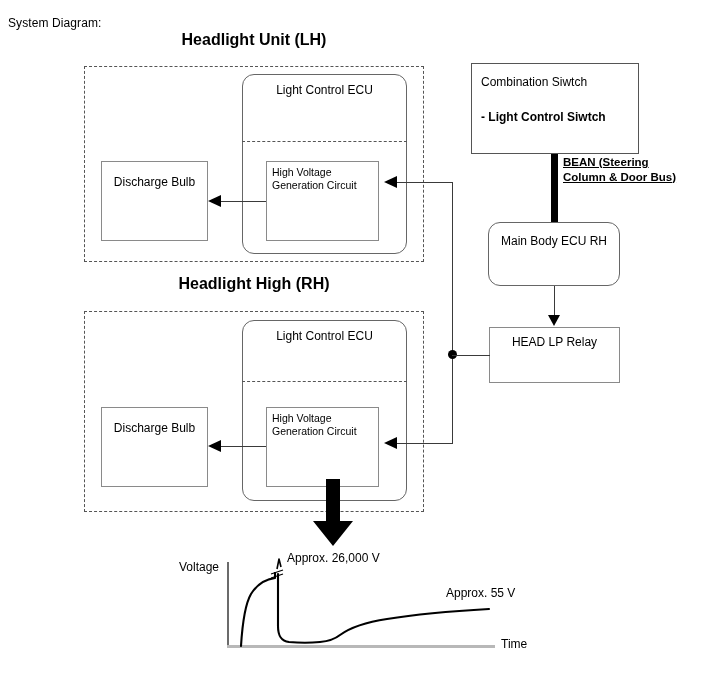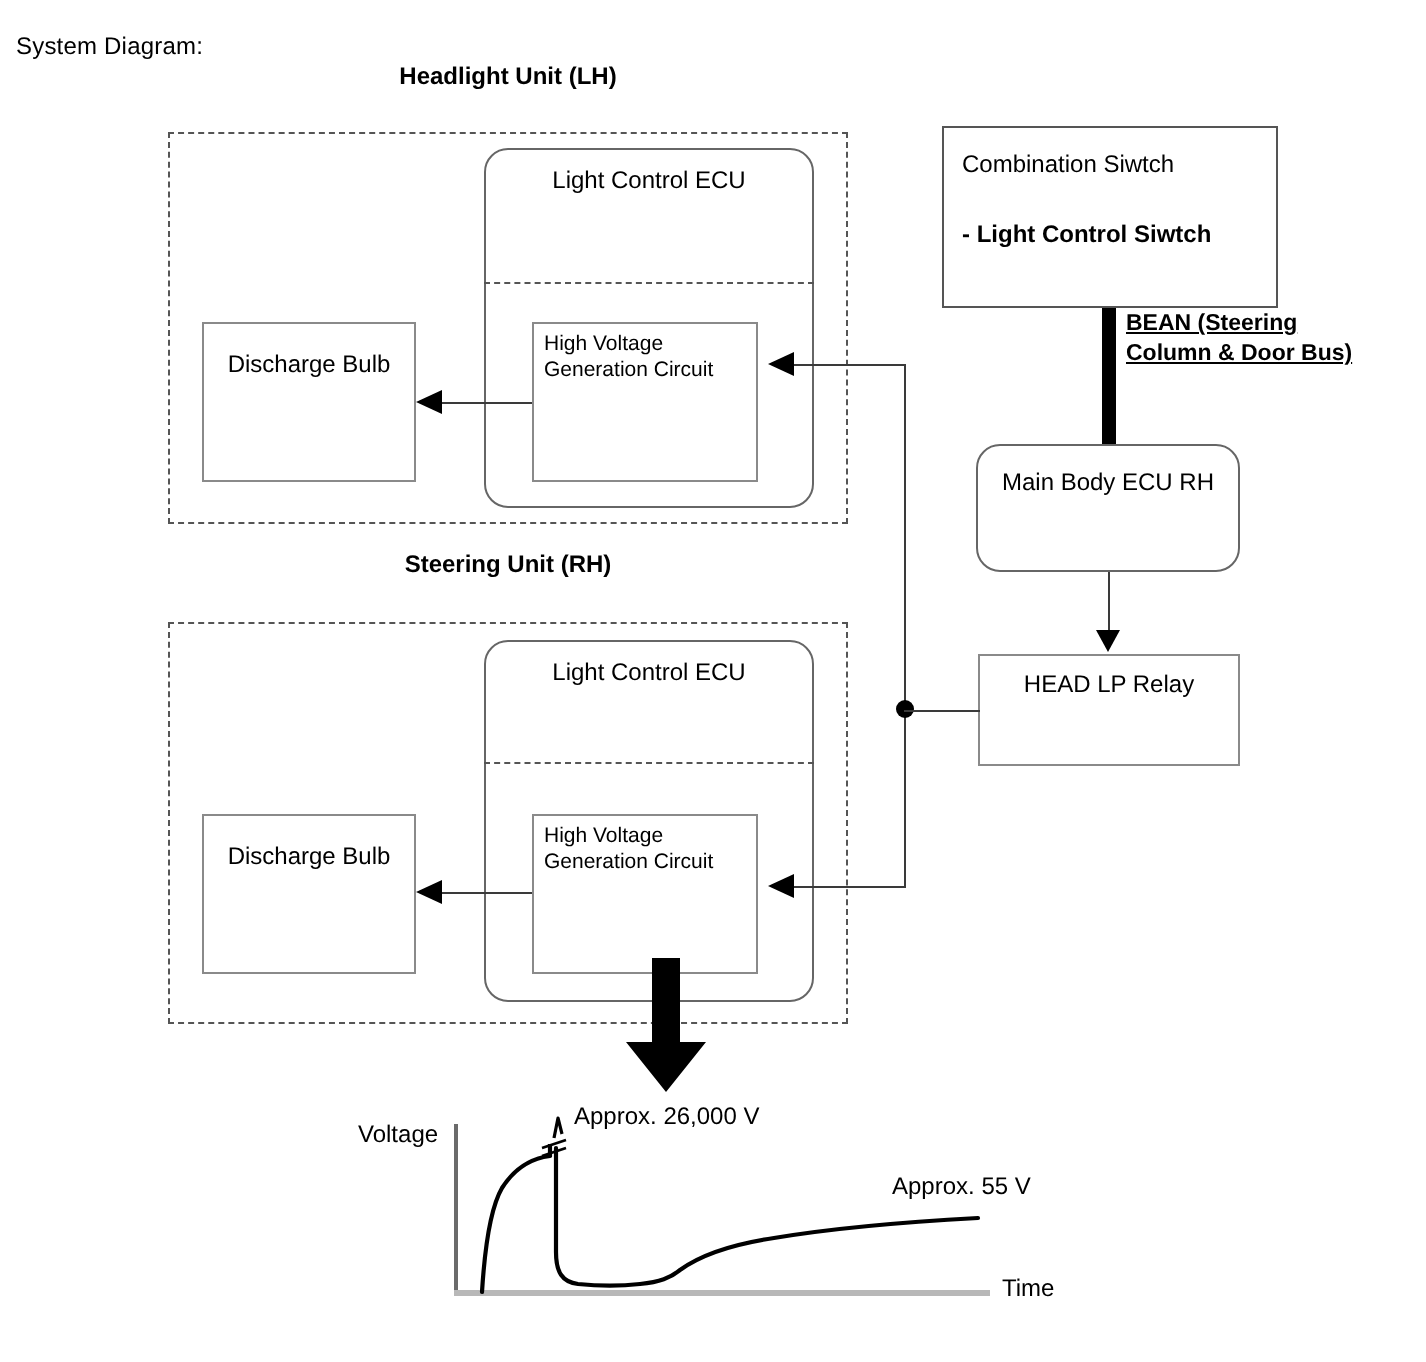--- a/index.html
+++ b/index.html
@@ -9,21 +9,21 @@
     color:#000;
     -webkit-font-smoothing:antialiased;
   }
   .abs{position:absolute;}
 
   
   .page-title{
     left:8px;top:16px;font-size:12px;font-weight:normal;letter-spacing:.1px;
   }
   .unit-caption{
-    font-size:12px;font-weight:bold;text-align:center;
+    font-size:16px;font-weight:bold;text-align:center;
   }
   .box-label{font-size:12px;}
   .small-label{font-size:10.5px;line-height:13px;}
   .bold-label{font-size:11.5px;font-weight:bold;line-height:15px;}
 
   
   .dashed-unit{
     border:1px dashed #555;
     box-sizing:border-box;
     background:transparent;
@@ -92,21 +92,21 @@
 
 <div class="abs plain-box" style="left:101px;top:161px;width:107px;height:80px;"></div>
 <div class="abs box-label" style="left:101px;top:175px;width:107px;text-align:center;">Discharge Bulb</div>
 
 <div class="abs hline" style="left:221px;top:201px;width:45px;"></div>
 <div class="abs arrow-left" style="left:208px;top:195px;"></div>
 
 <div class="abs hline" style="left:397px;top:182px;width:55px;"></div>
 <div class="abs arrow-left" style="left:384px;top:176px;"></div>
 
-<div class="abs unit-caption" style="left:84px;top:275px;width:340px;">Steering Unit (RH)</div>
+<div class="abs unit-caption" style="left:84px;top:275px;width:340px;">Headlight High (RH)</div>
 
 <div class="abs dashed-unit" style="left:84px;top:311px;width:340px;height:201px;"></div>
 
 <div class="abs ecu-box" style="left:242px;top:320px;width:165px;height:181px;"></div>
 <div class="abs box-label" style="left:242px;top:329px;width:165px;text-align:center;">Light Control ECU</div>
 <div class="abs ecu-divider" style="left:242px;top:381px;width:165px;"></div>
 
 <div class="abs plain-box" style="left:266px;top:407px;width:113px;height:80px;"></div>
 <div class="abs small-label" style="left:272px;top:412px;width:110px;">
   <span>High Voltage</span><br>

